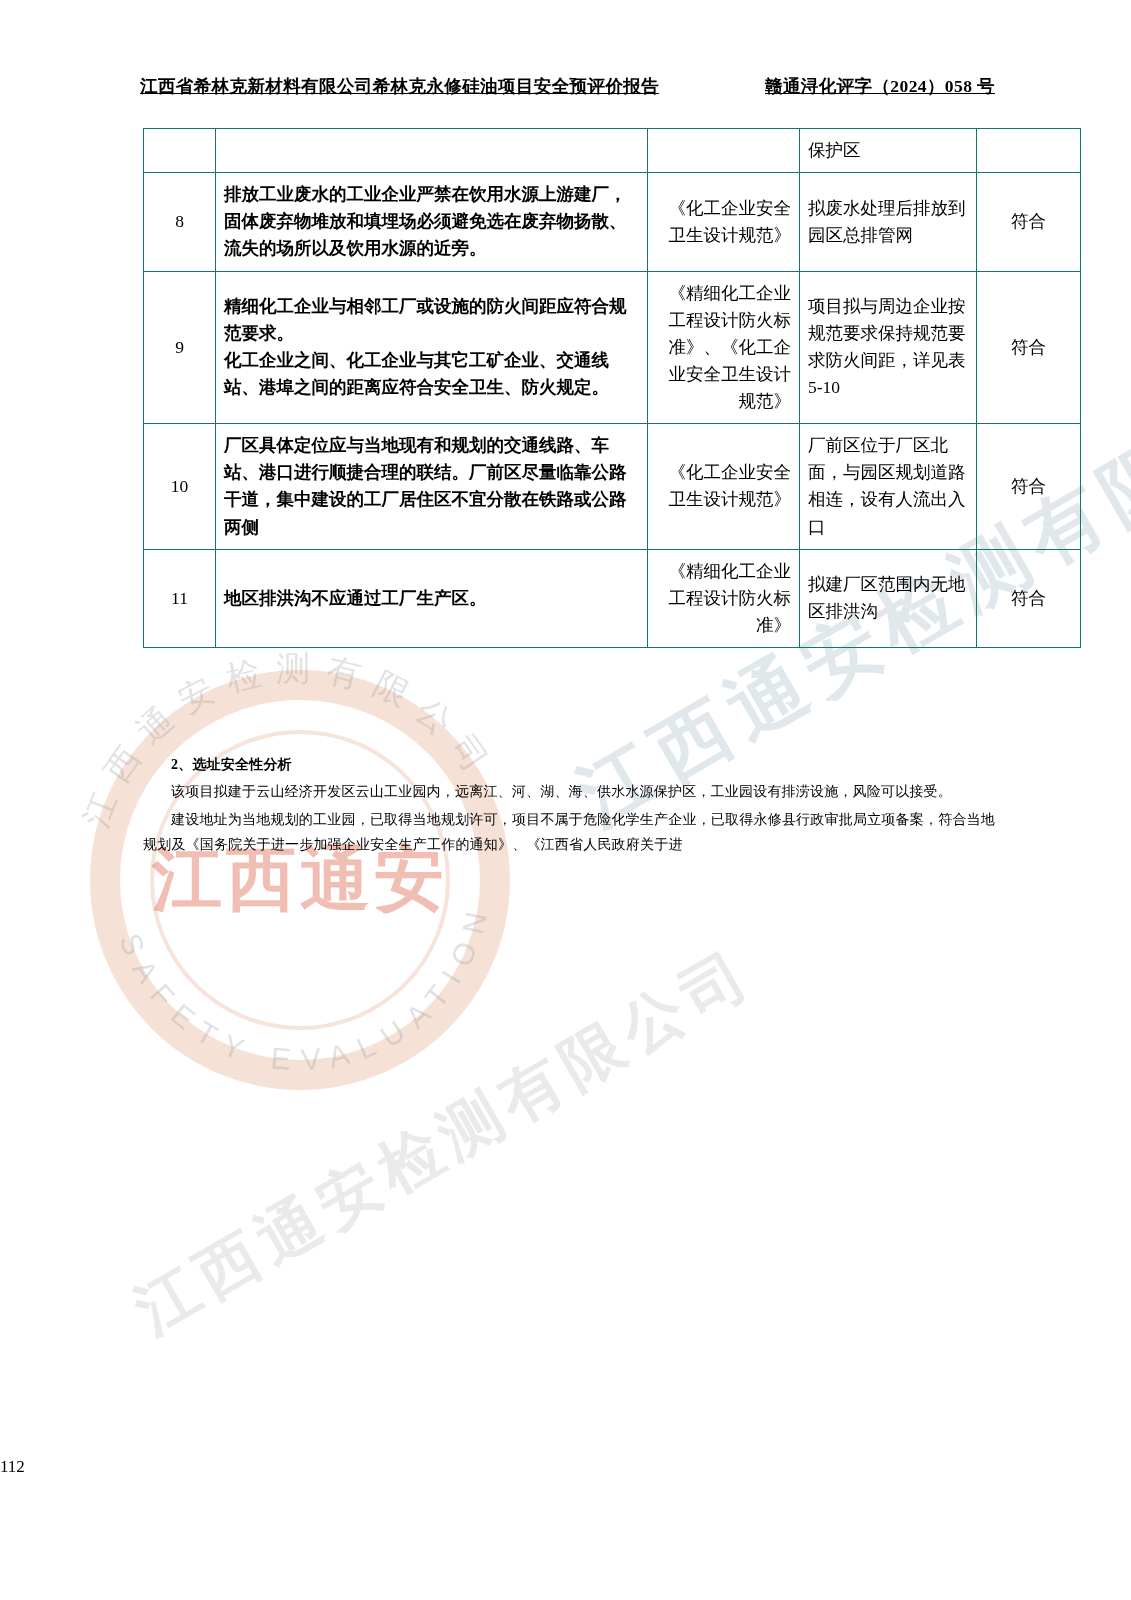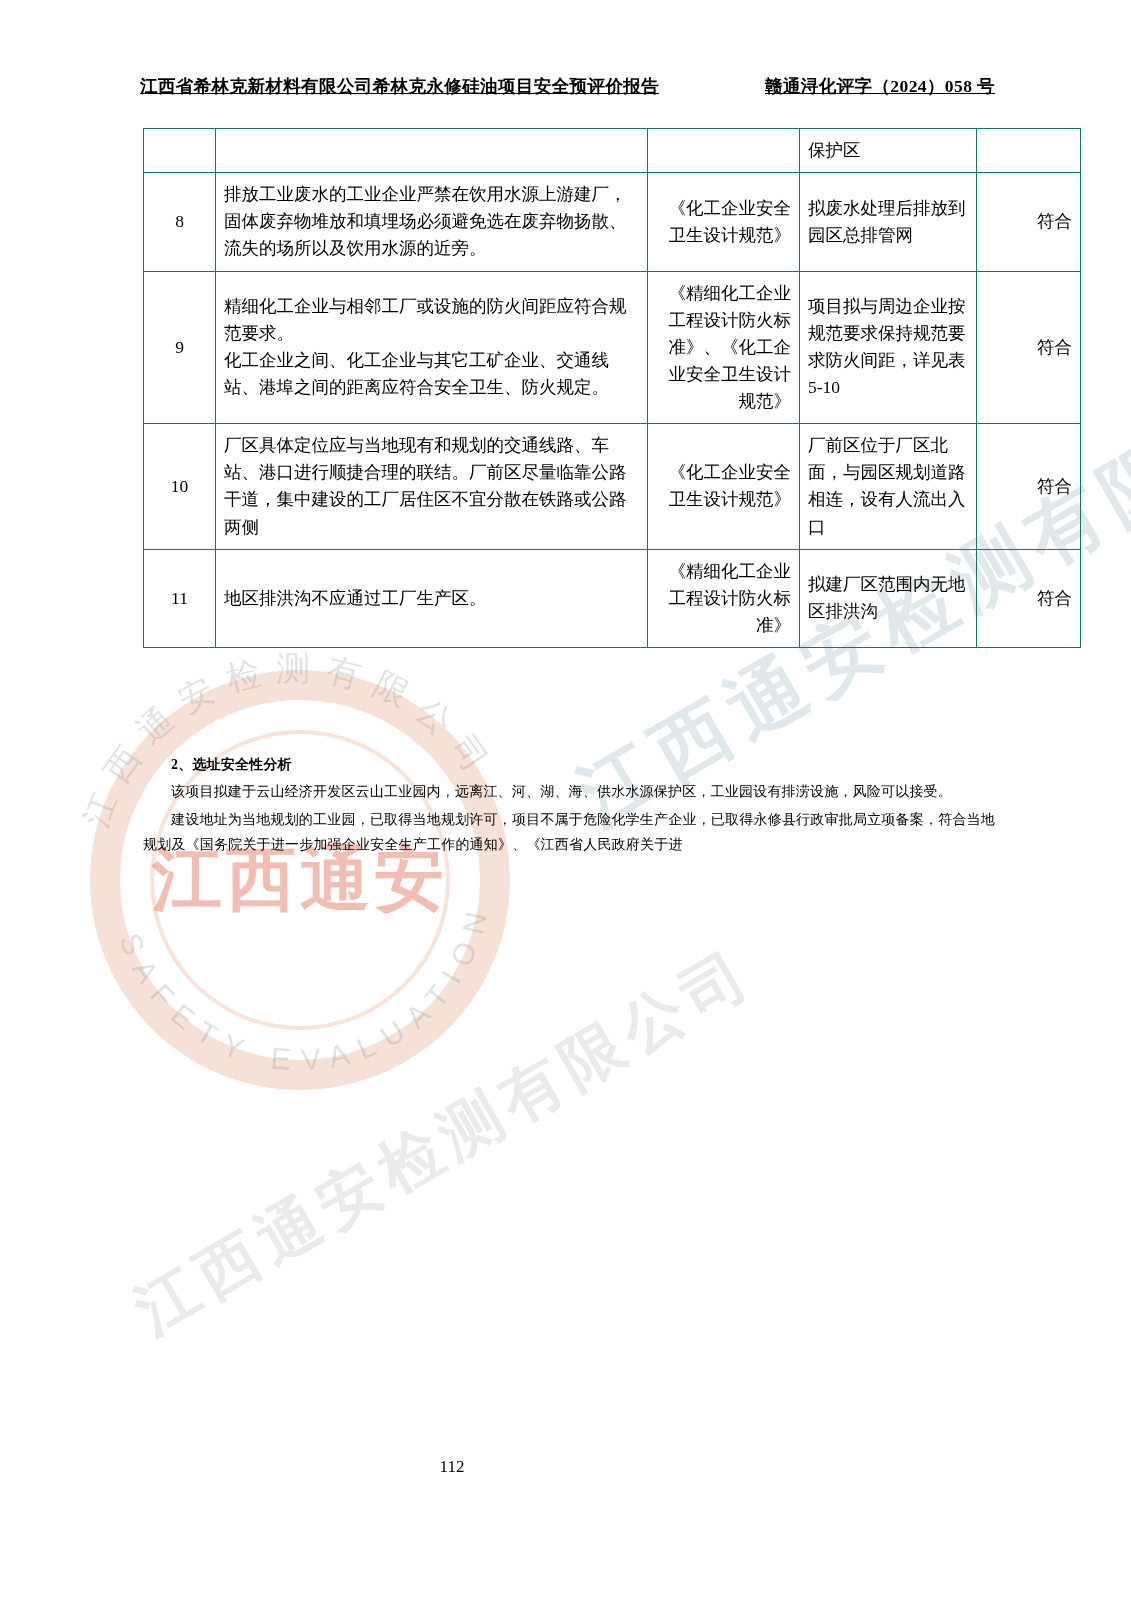--- a/index.html
+++ b/index.html
@@ -127,24 +127,24 @@
     table-layout: fixed;
   }
   table.doc-table td {
     border: 1px solid #0f766e;
     vertical-align: middle;
     font-size: 17.5px;
     line-height: 1.55;
     padding: 8px 8px;
   }
   .col-no     { width: 55px;  text-align: center; }
-  .col-req    { width: 415px; text-align: left; }
+  .col-req    { width: 415px; text-align: left; font-weight: bold; }
   .col-std    { width: 135px; text-align: right; }
   .col-cur    { width: 160px; text-align: left; }
-  .col-res    { width: 87px;  text-align: right; }
+  .col-res    { width: 87px;  text-align: center; }
 
   .body-text {
     position: absolute;
     left: 143px;
     width: 852px;
     font-size: 14px;
     line-height: 1.82;
     text-align: justify;
     letter-spacing: 0.2px;
   }
@@ -154,21 +154,21 @@
   }
   .sec-title {
     font-weight: bold;
   }
 
   .page-number {
     position: absolute;
     top: 1457px;
     left: 0;
     width: 904px;
-    text-align: center;
+    text-align: left;
     font-size: 17px;
   }
 </style>
 </head>
 <body>
 
 <div class="page">
 
   <div class="watermark">
     <div class="wm-ring"></div>

